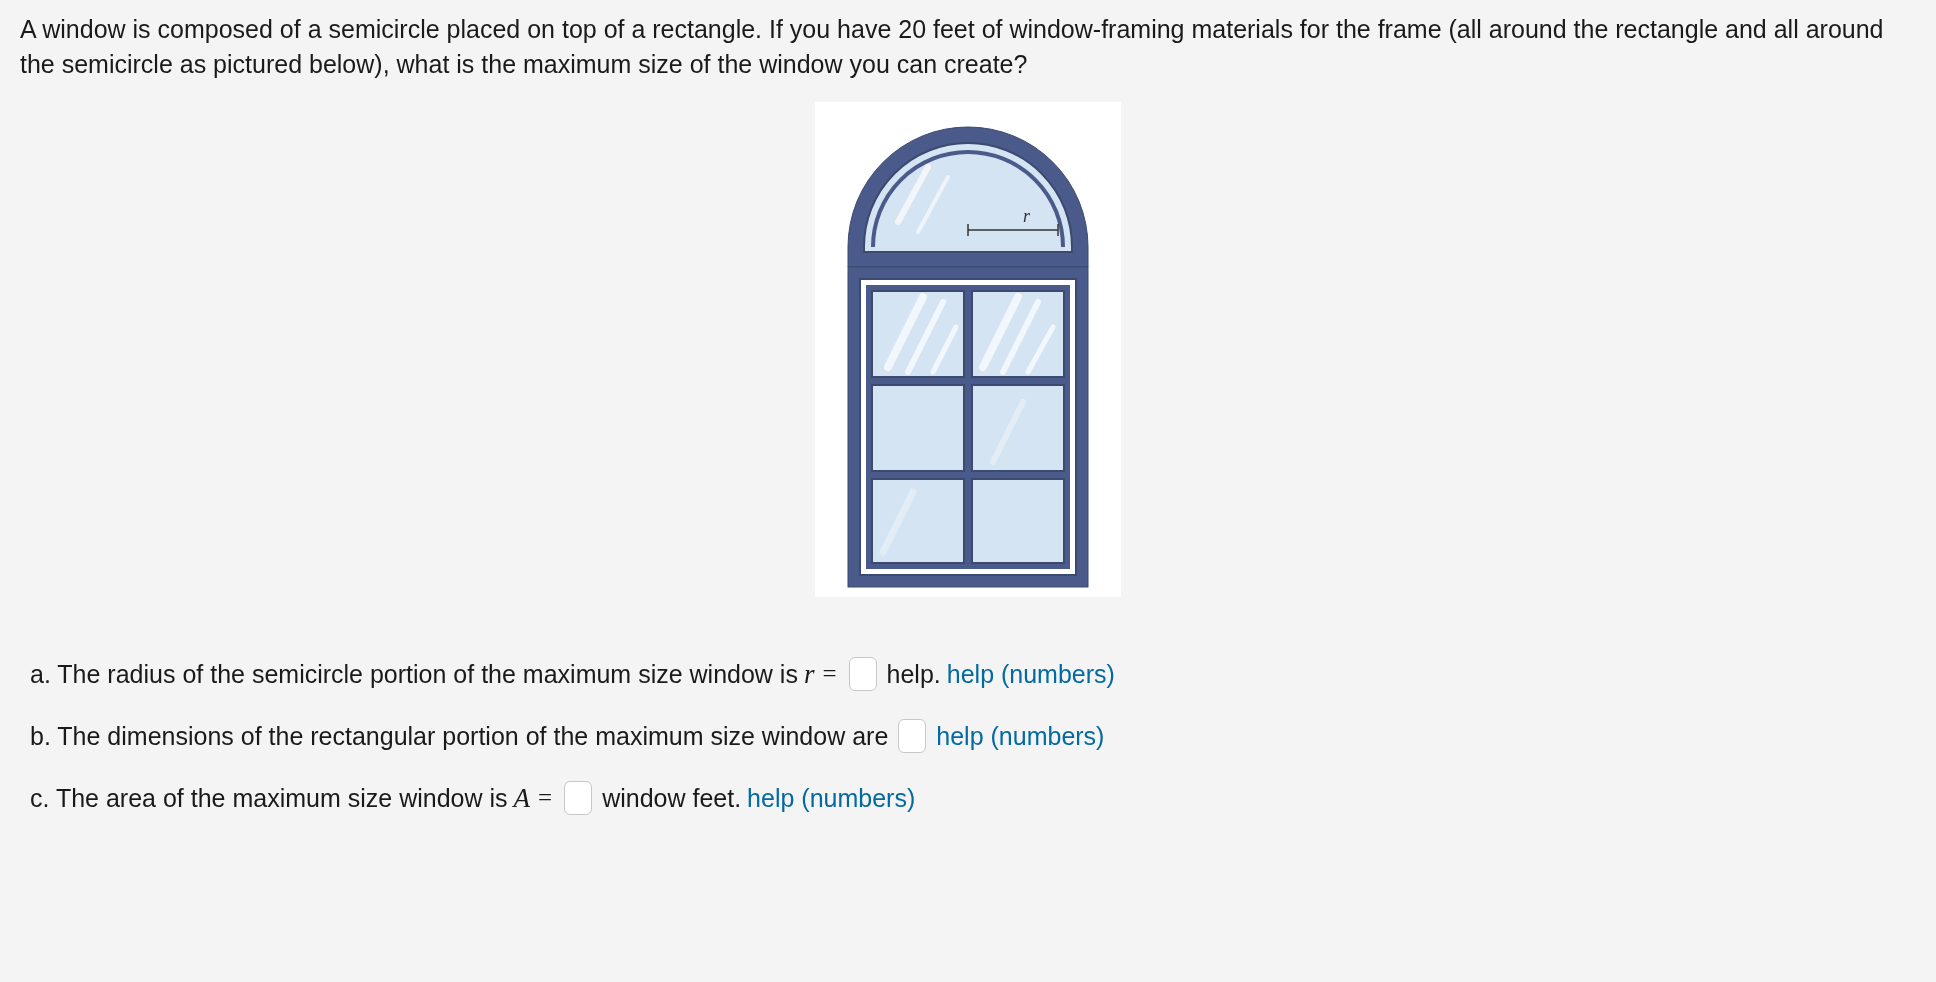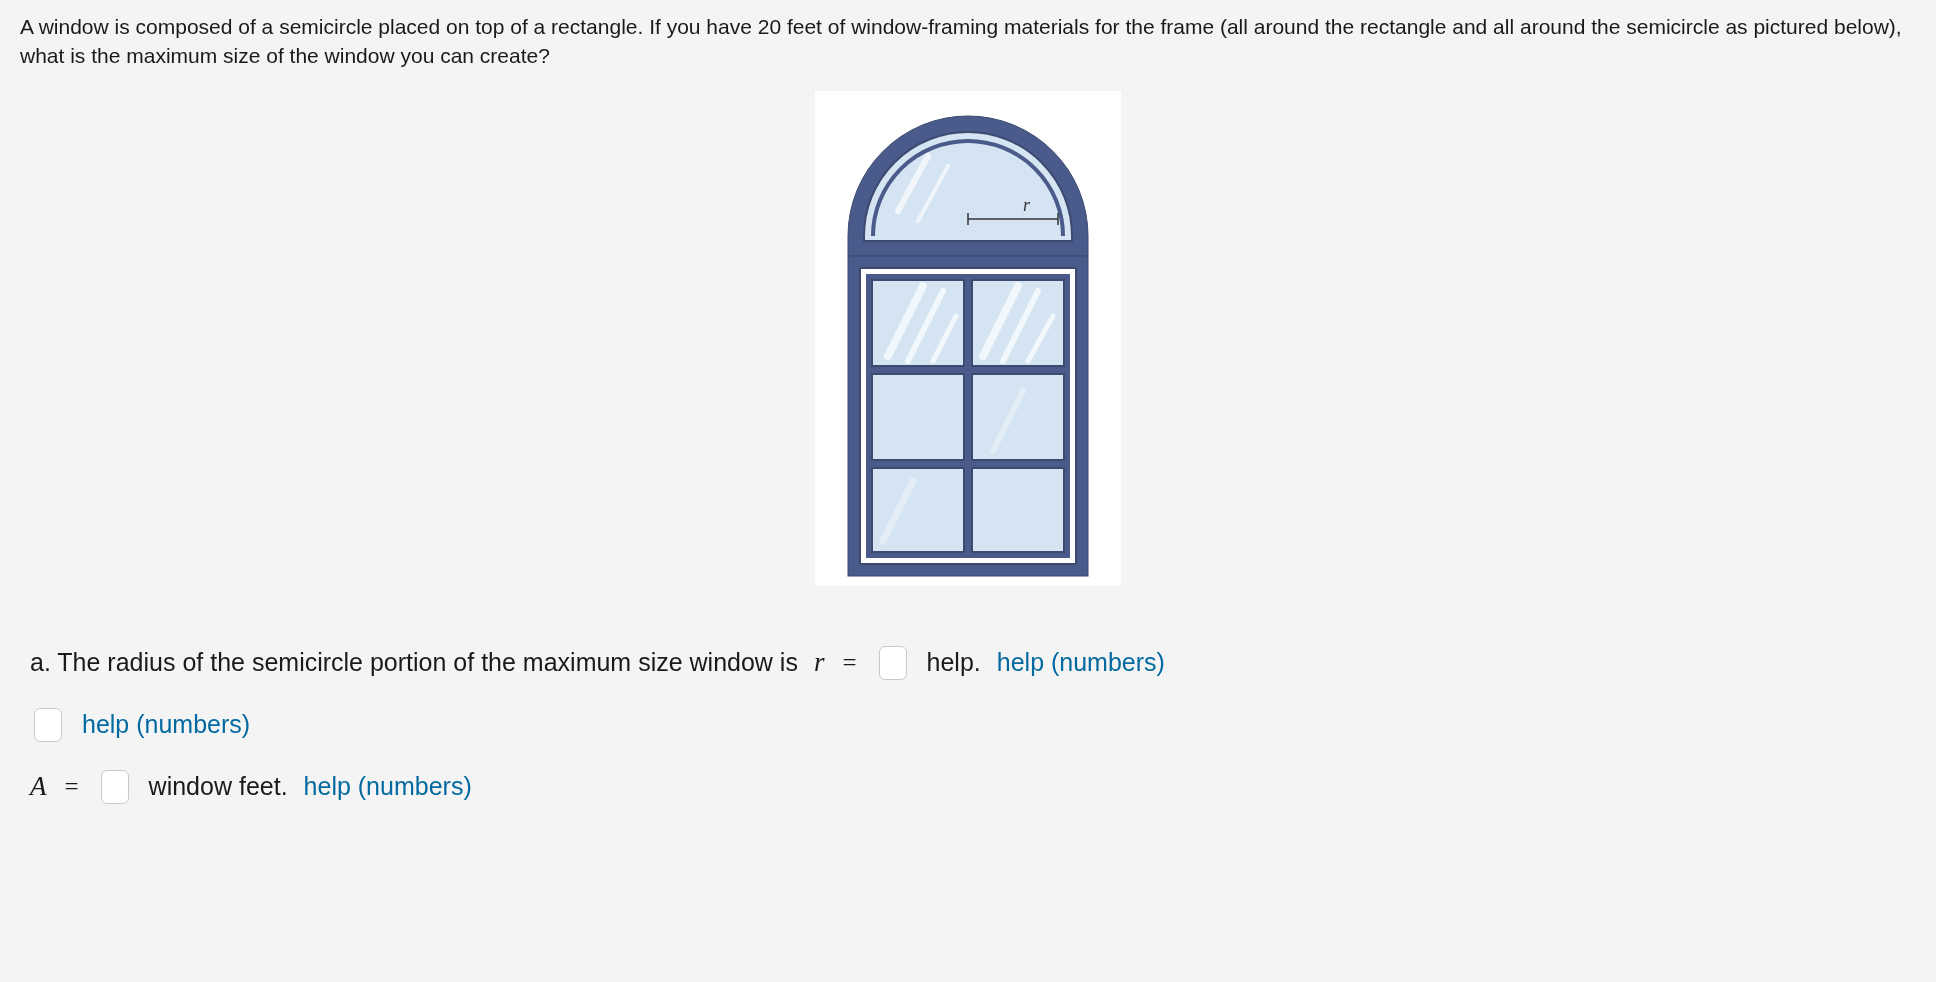--- a/index.html
+++ b/index.html
@@ -10,21 +10,21 @@
     background: #f4f4f4;
     color: #1a1a1a;
   }
   .container {
     width: 1936px;
     height: 982px;
     background: #f4f4f4;
     padding: 12px 20px;
   }
   .problem-text {
-    font-size: 21px;
+    font-size: 25px;
     line-height: 1.4;
     color: #1a1a1a;
     margin-bottom: 20px;
   }
   .image-wrap {
     display: flex;
     justify-content: center;
     margin: 20px 0 60px 0;
   }
   .image-box {
@@ -37,21 +37,21 @@
     align-items: center;
     padding-top: 10px;
   }
   .question-row {
     font-size: 25px;
     color: #1a1a1a;
     margin: 28px 10px;
     display: flex;
     align-items: center;
     flex-wrap: wrap;
-    gap: 16px;
+    gap: 6px;
   }
   .math-var {
     font-family: 'Times New Roman', serif;
     font-style: italic;
     font-size: 27px;
   }
   .eq {
     font-family: 'Times New Roman', serif;
     font-size: 25px;
     margin: 0 2px;
@@ -128,25 +128,27 @@
   <div class="question-row">
     <span>a. The radius of the semicircle portion of the maximum size window is </span>
     <span class="math-var">r</span>
     <span class="eq">=</span>
     <input class="answer" type="text" style="">
     <span>help.</span>
     <a class="help">help (numbers)</a>
   </div>
 
   <div class="question-row">
+    <span>b. The dimensions of the rectangular portion of the maximum size window are</span>
     <input class="answer" type="text" style="">
     <a class="help">help (numbers)</a>
   </div>
 
   <div class="question-row">
+    <span>c. The area of the maximum size window is </span>
     <span class="math-var">A</span>
     <span class="eq">=</span>
     <input class="answer" type="text" style="">
     <span>window feet.</span>
     <a class="help">help (numbers)</a>
   </div>
 
 </div>
 
 </body></html>

